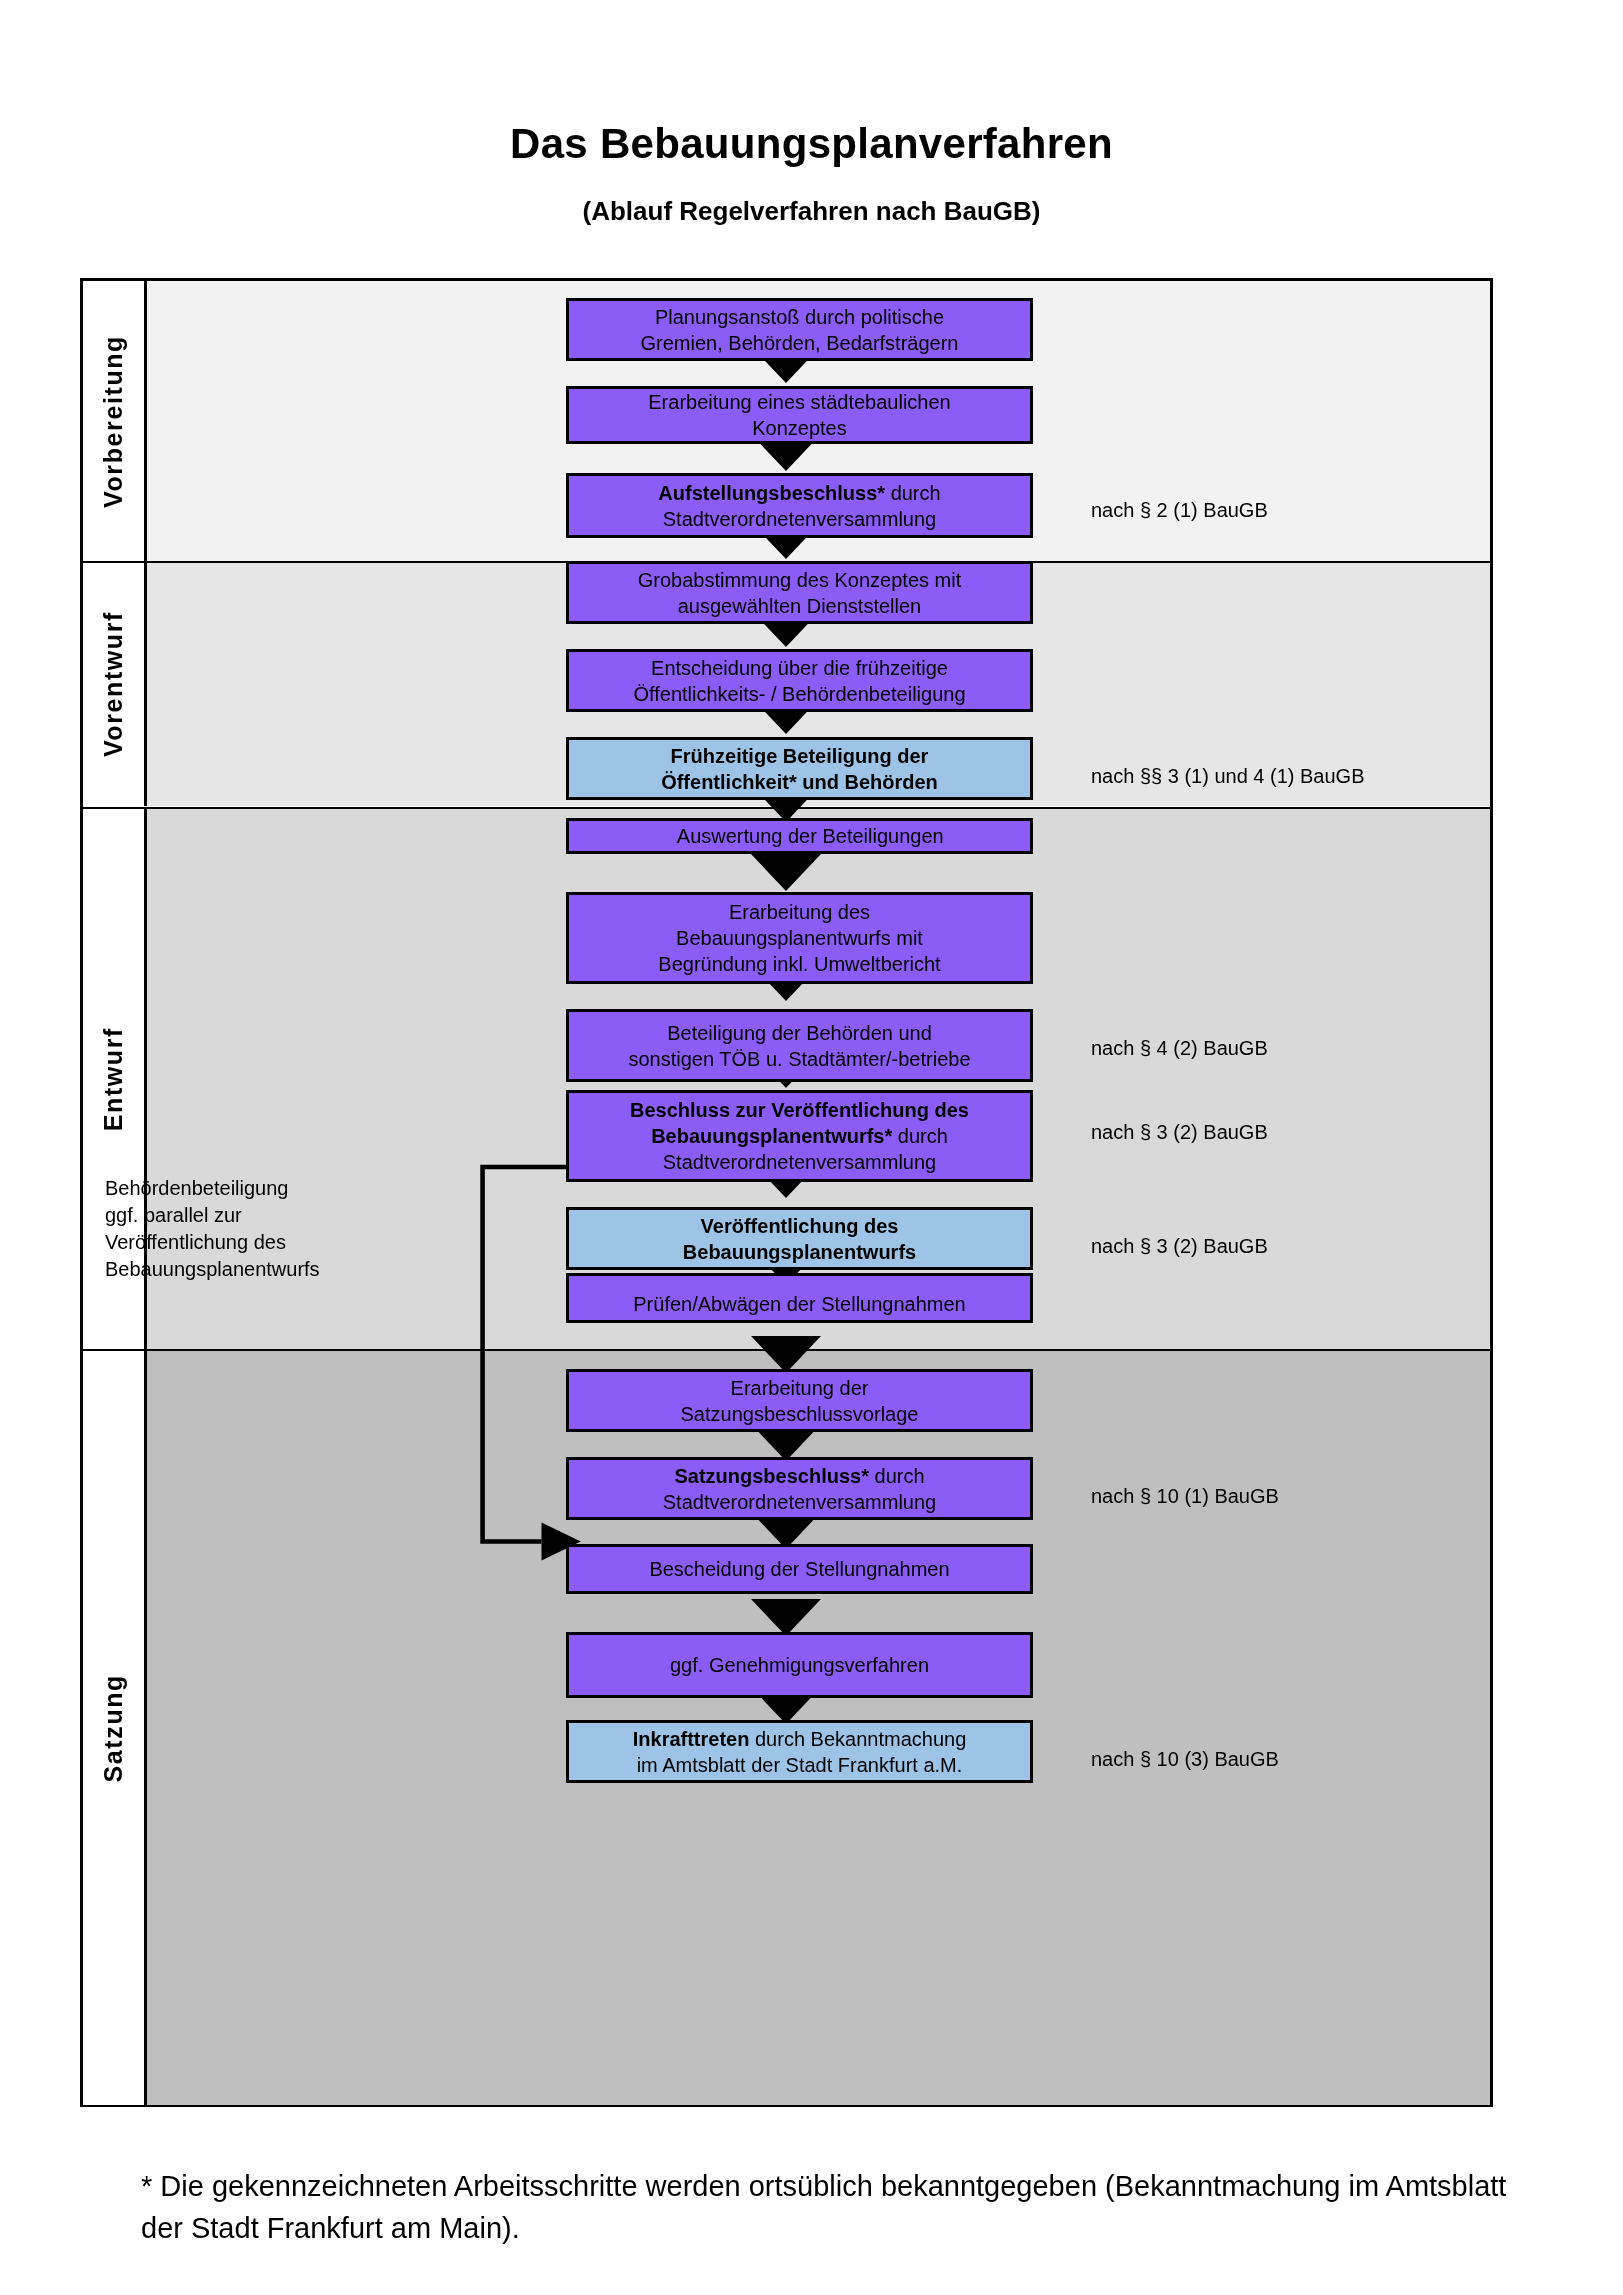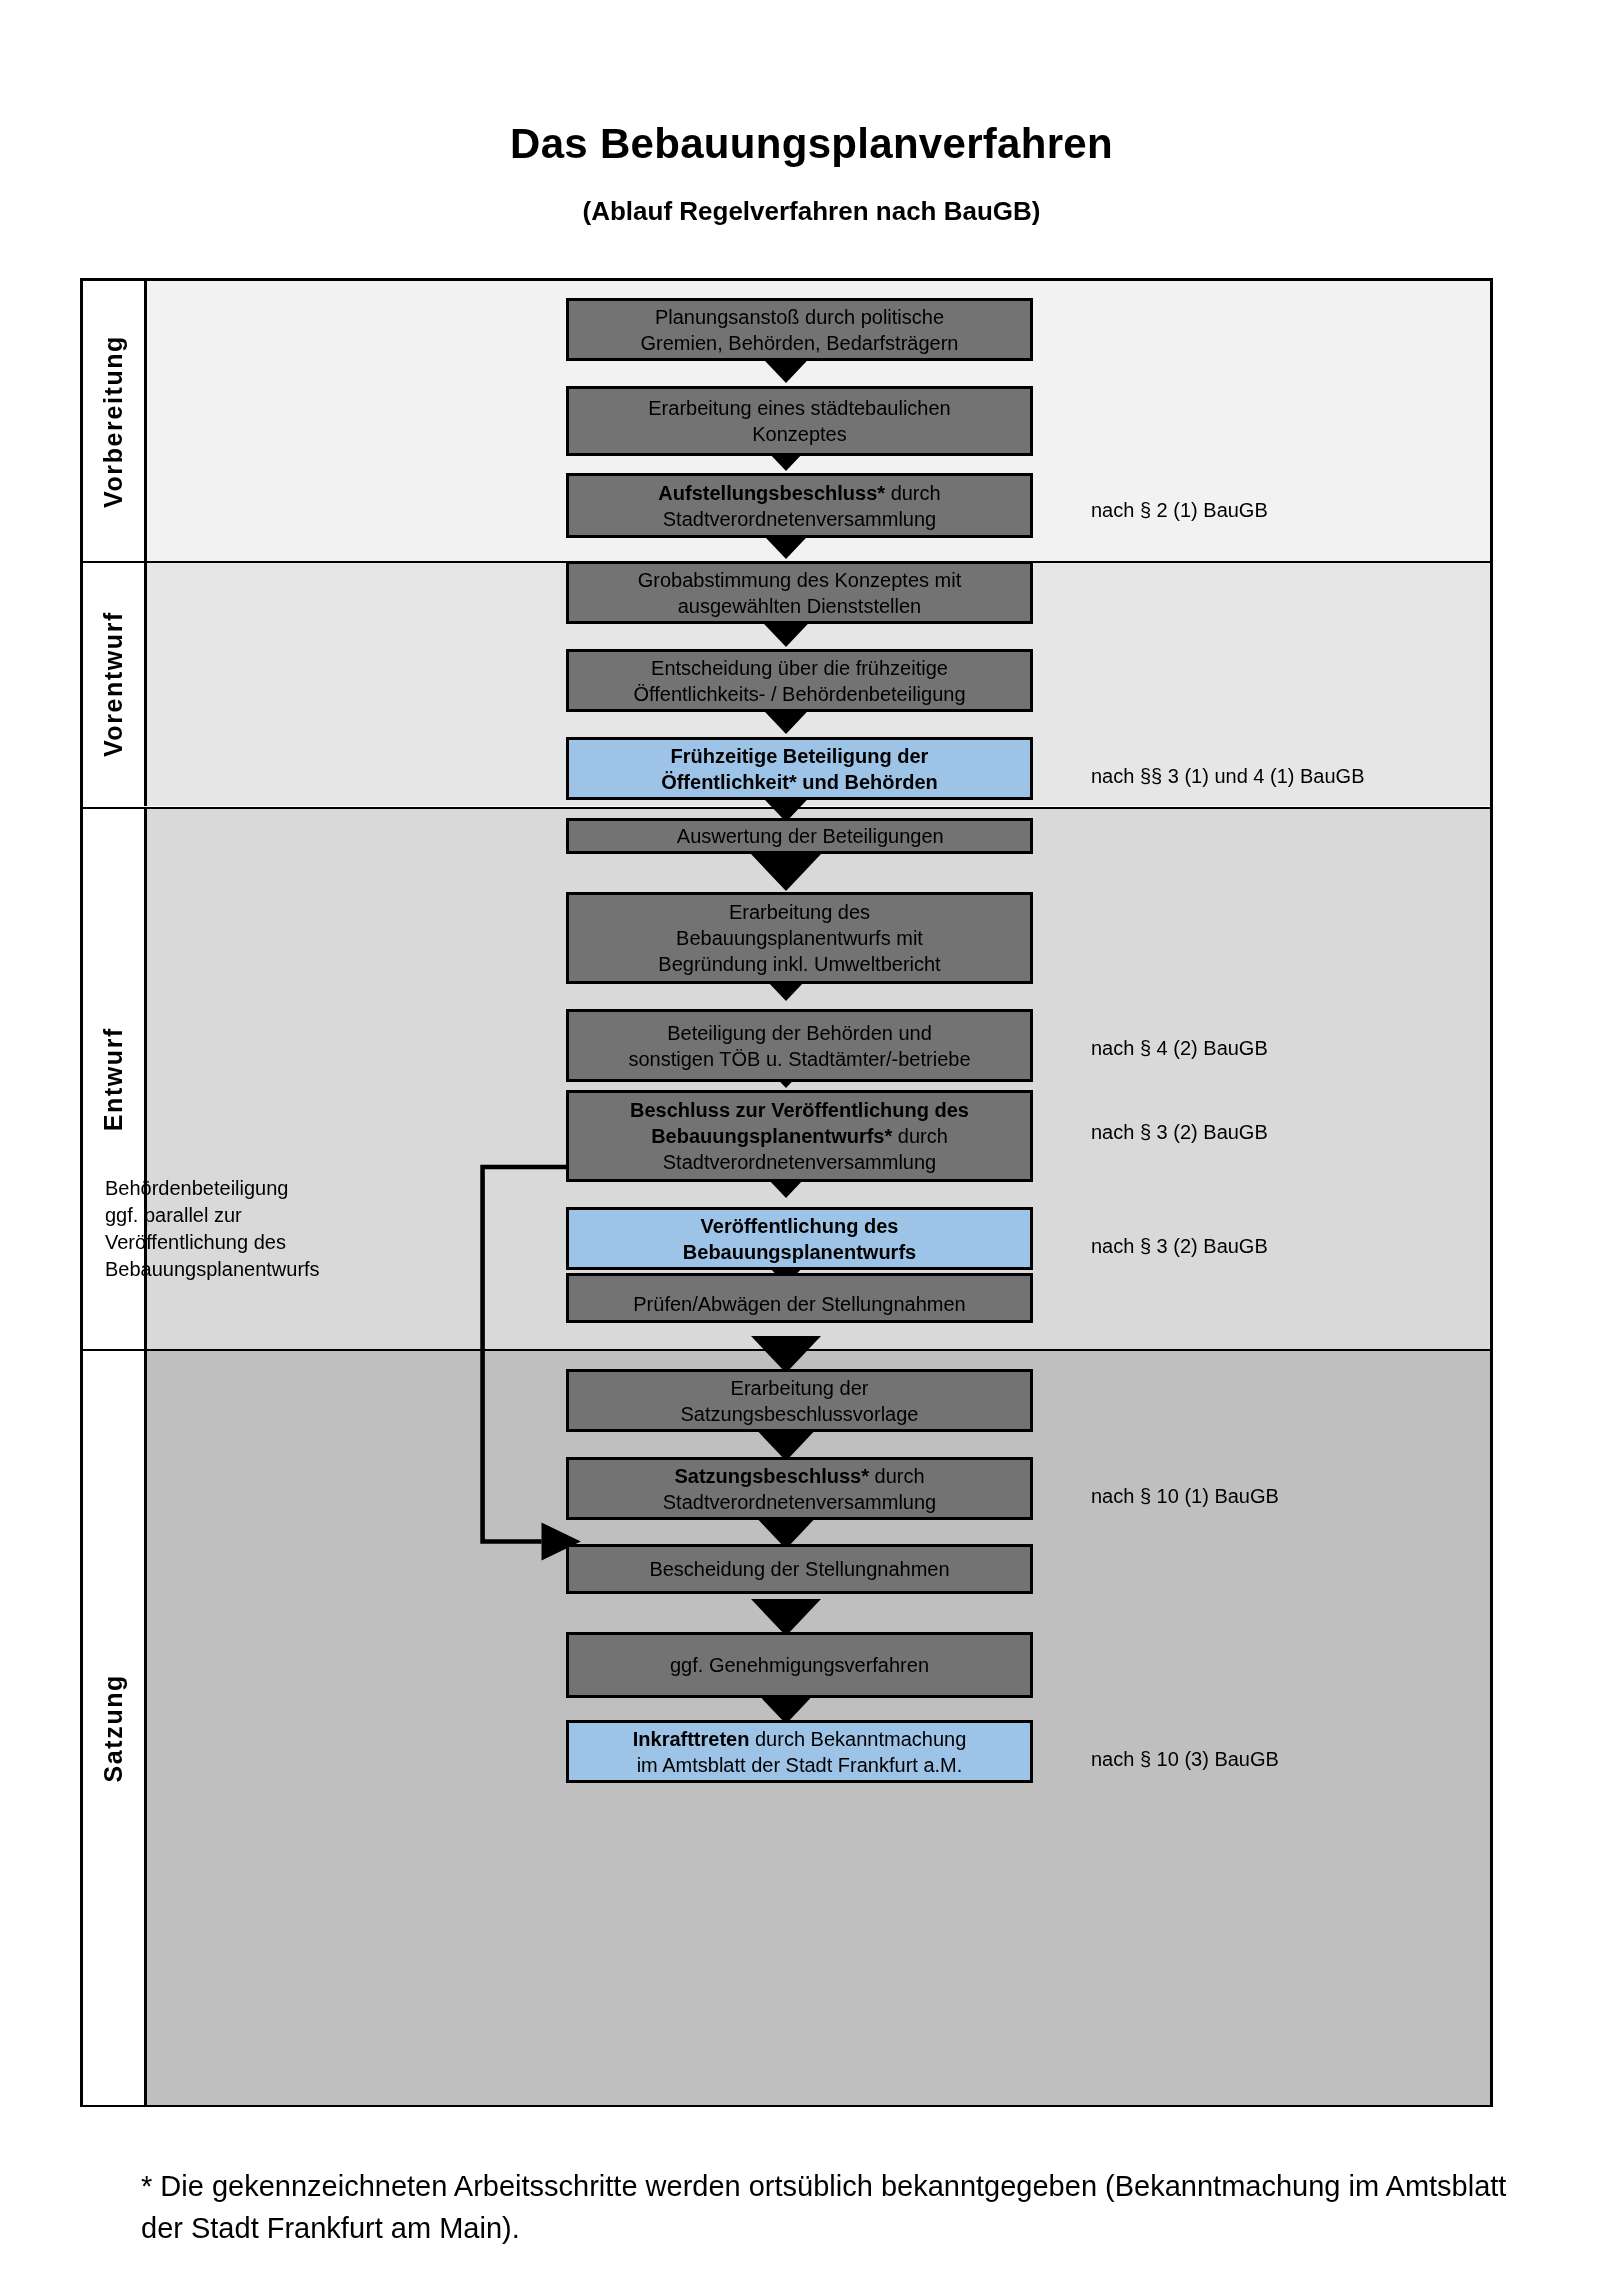--- a/index.html
+++ b/index.html
@@ -88,21 +88,21 @@
     bottom: 0;
   }
 
   
   .flow-box {
     position: absolute;
     left: 483px;
     width: 467px;
     box-sizing: border-box;
     border: 3.3px solid #000000;
-    background: #737373;
+    background: #8b5cf6;
     display: flex;
     align-items: center;
     justify-content: center;
     text-align: center;
     font-size: 20px;
     line-height: 1.30;
     padding: 2.6px 6.5px;
   }
   .flow-box.highlight { background: #9DC3E6; }
   .flow-box .b { font-weight: bold; }
@@ -214,21 +214,21 @@
     <polygon points="700,1896 760,1925 700,1954" fill="#000000"></polygon>
   </svg>
 
   <div class="flow-box" style="top:17px; height:63px;">
     <div>
       <span>Planungsanstoß durch politische</span><br>
       <span>Gremien, Behörden, Bedarfsträgern</span>
     </div>
   </div>
 
-  <div class="flow-box" style="top:105px; height:70px;">
+  <div class="flow-box" style="top:105px; height:58px;">
     <div>
       <span>Erarbeitung eines städtebaulichen</span><br>
       <span>Konzeptes</span>
     </div>
   </div>
 
   <div class="flow-box" style="top:192px; height:65px;">
     <div>
       <span class="b">Aufstellungsbeschluss*</span>
       <span> durch</span><br>

